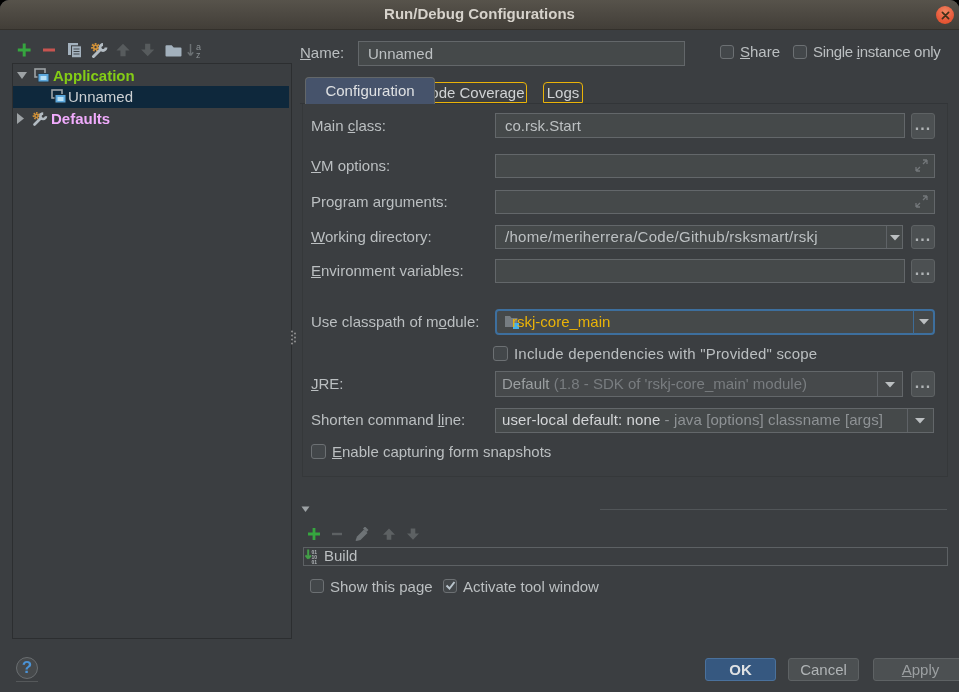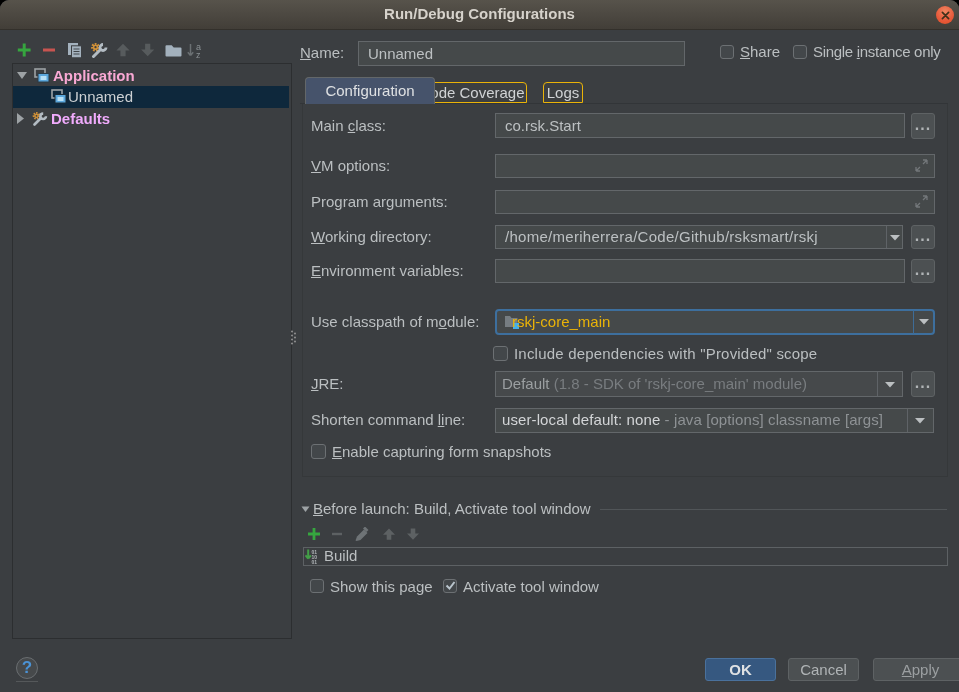--- a/index.html
+++ b/index.html
@@ -58,21 +58,21 @@
   </svg>
 
   <div class="treebox"></div>
   <div class="sel"></div>
   <svg style="position:absolute;left:16px;top:68px;" width="40" height="16" viewBox="0 0 40 16">
     <path d="M1 4 L11 4 L6 11 Z" fill="#9da2a5"></path>
     <rect x="19" y="1" width="10" height="8" fill="#3b3e41" stroke="#9da2a5" stroke-width="1.6"></rect>
     <rect x="22" y="5.5" width="11" height="8.5" fill="#5ba7dc" stroke="#2a3b47" stroke-width="1"></rect>
     <rect x="24.5" y="8" width="6" height="4" fill="#b8e1f7"></rect>
   </svg>
-  <div class="txt" style="left:53px;top:67px;font-weight:bold;color:#f9a8d4;">Application</div>
+  <div class="txt" style="left:53px;top:67px;font-weight:bold;color:#84cc16;">Application</div>
   <svg style="position:absolute;left:51px;top:89px;" width="20" height="16" viewBox="0 0 20 16">
     <rect x="1" y="1" width="10" height="8" fill="#0e283c" stroke="#9da2a5" stroke-width="1.6"></rect>
     <rect x="4" y="5.5" width="11" height="8.5" fill="#5ba7dc" stroke="#1a2a36" stroke-width="1"></rect>
     <rect x="6.5" y="8" width="6" height="4" fill="#b8e1f7"></rect>
   </svg>
   <div class="txt" style="left:68px;top:88px;color:#ccd0d3;">Unnamed</div>
   <svg style="position:absolute;left:15px;top:111px;" width="36" height="16" viewBox="0 0 36 16">
     <path d="M2 2 L9 7.5 L2 13 Z" fill="#9da2a5"></path>
     <circle cx="21.5" cy="4.8" r="2.7" fill="none" stroke="#cf9038" stroke-width="2.3" stroke-dasharray="1.4 1"></circle>
     <circle cx="21.5" cy="4.8" r="1.6" fill="none" stroke="#cf9038" stroke-width="1.4"></circle>
@@ -168,21 +168,20 @@
   <svg style="position:absolute;left:914px;top:417px;" width="12" height="7" viewBox="0 0 12 7">
       <path d="M1 1 L11 1 L6 6.5 Z" fill="#bbbfc1"></path>
     </svg>
 
   <div class="cb" style="left:311px;top:444px;width:15px;height:15px;"></div>
   <div class="lbl" style="left:332px;top:443px;"><u>E</u>nable capturing form snapshots</div>
 
   <svg style="position:absolute;left:301px;top:505px;" width="9" height="8" viewBox="0 0 9 8">
       <path d="M0.5 1.5 L8.5 1.5 L4.5 7 Z" fill="#9da2a5"></path>
     </svg>
-  <div class="lbl" style="left:313px;top:500px;"><u>B</u>efore launch: Build, Activate tool window</div>
   <div style="position:absolute;left:600px;top:509px;width:347px;height:1px;background:#515558;"></div>
   <svg style="position:absolute;left:308px;top:527px;" width="120" height="14" viewBox="0 0 120 14">
     <path d="M6 1 V13 M0 7 H12" stroke="#36a63f" stroke-width="2.8"></path>
     <path d="M24 7 H34" stroke="#5d6163" stroke-width="2.4"></path>
     <path d="M47.5 13.5 L49 9.5 L56 2.5 L59.5 6 L52.5 13 L48.5 14 Z" fill="#6e7376"></path>
       <path d="M55 1.5 L57 -0.5 L60.5 3 L58.5 5 Z" fill="#6e7376"></path>
     <path d="M81 1.5 L87 7.7 L83.3 7.7 L83.3 12.8 L78.7 12.8 L78.7 7.7 L75 7.7 Z" fill="#5d6163"></path>
     <path d="M105 12.8 L99 6.6 L102.7 6.6 L102.7 1.5 L107.3 1.5 L107.3 6.6 L111 6.6 Z" fill="#5d6163"></path>
   </svg>
   <div style="position:absolute;left:303px;top:547px;width:645px;height:19px;border:1px solid #5d6164;box-sizing:border-box;"></div>

